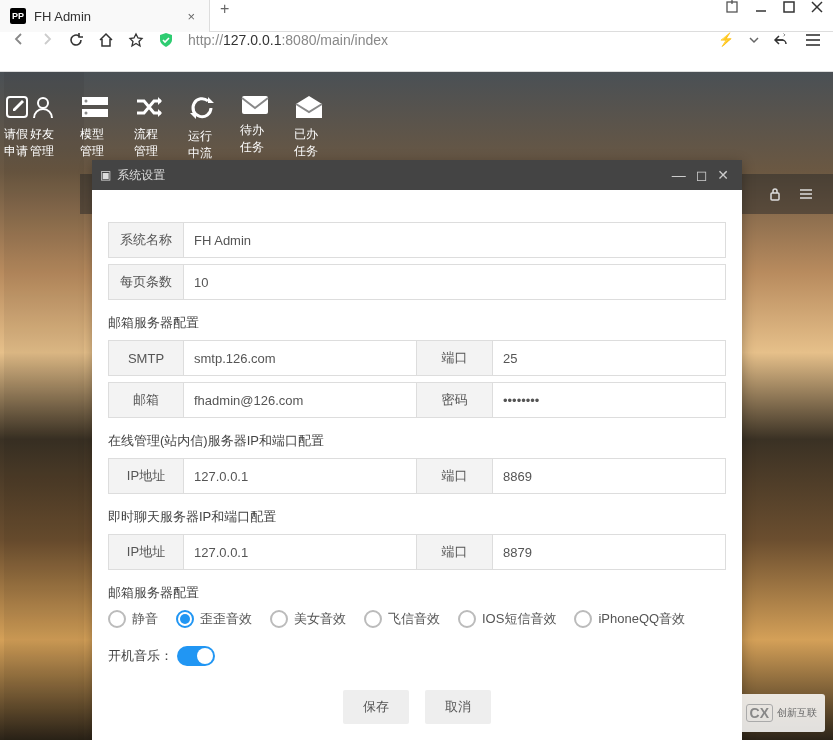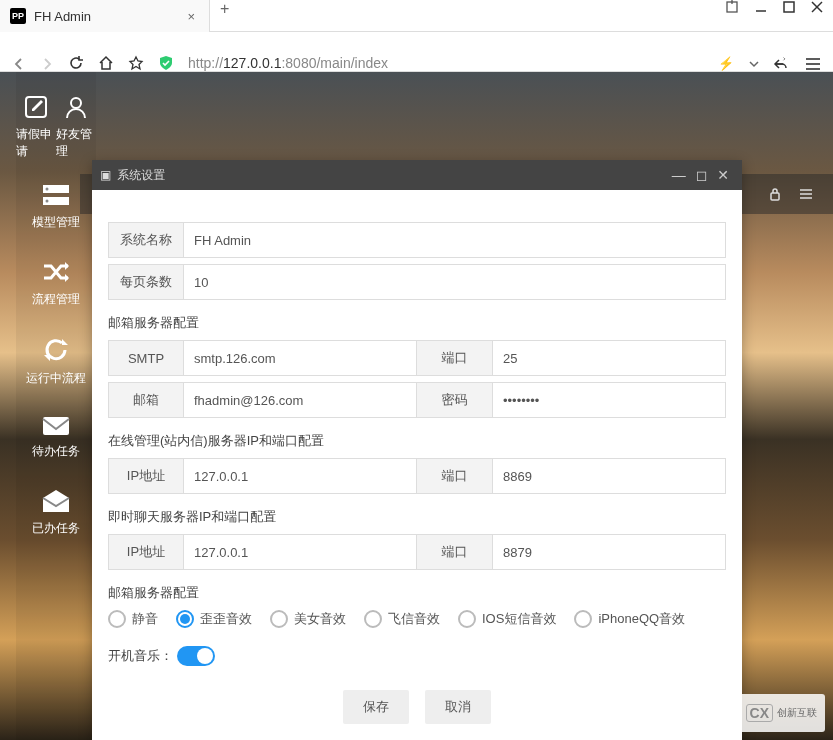--- a/index.html
+++ b/index.html
@@ -9,34 +9,34 @@
 .titlebar { height: 32px; background: #fff; display: flex; align-items: flex-start; border-bottom: 1px solid #ddd; }
 .tab { display: flex; align-items: center; height: 32px; padding: 0 10px; border-right: 1px solid #ddd; min-width: 210px; background: #f9f9f9; }
 .tab-icon { width: 16px; height: 16px; background: #000; border-radius: 2px; display: flex; align-items: center; justify-content: center; margin-right: 8px; color: #fff; font-size: 9px; font-weight: bold; }
 .tab-title { flex: 1; font-size: 13px; }
 .tab-close { cursor: pointer; color: #666; padding: 0 4px; }
 .tab-add { padding: 0 10px; color: #666; cursor: pointer; font-size: 16px; }
 .titlebar-right { margin-left: auto; display: flex; align-items: center; gap: 16px; padding-right: 10px; }
 .win-btn { cursor: pointer; color: #444; }
 
 
-.addrbar { height: 40px; background: #fff; display: flex; align-items: flex-end; padding: 0 12px; gap: 14px; border-bottom: 1px solid #ddd; }
+.addrbar { height: 40px; background: #fff; display: flex; align-items: flex-start; padding: 0 12px; gap: 14px; border-bottom: 1px solid #ddd; }
 .nav-btn { color: #888; cursor: pointer; }
 .nav-btn.enabled { color: #333; }
 .shield { color: #2ecc71; }
 .url { flex: 1; color: #888; font-size: 14px; }
 .url .host { color: #333; }
 .bolt { color: #2ecc71; font-weight: bold; }
 .addr-right { display: flex; align-items: center; gap: 14px; }
 
 
 .main-area { position: relative; height: 668px; background: linear-gradient(180deg, #4a5055 0%, #6b5842 15%, #b88b5e 30%, #e6c08a 42%, #3a3124 55%, #6b4e2f 70%, #d4a058 85%, #2b2318 100%); }
 
 
-.sidebar { position: absolute; left: 16px; top: 0; width: 80px; height: 100%; background: rgba(0,0,0,0.05); display: flex; flex-direction: column; padding-top: 10px; }
+.sidebar { position: absolute; left: 4px; top: 0; width: 80px; height: 100%; background: rgba(0,0,0,0.05); display: flex; flex-direction: row; padding-top: 10px; gap: 24px; }
 .sidebar-item { display: flex; flex-direction: column; align-items: center; padding: 12px 0 16px 0; cursor: pointer; color: #fff; }
 .sidebar-item .icon { font-size: 28px; margin-bottom: 6px; }
 .sidebar-item .label { font-size: 12px; }
 .sidebar-row { display: flex; }
 .sidebar-row .sidebar-item { flex: 1; padding: 12px 0 10px 0; }
 .sidebar-row .sidebar-item .icon { font-size: 24px; }
 
 
 .topbar-shadow { position: absolute; top: 102px; left: 80px; right: 0; height: 40px; background: rgba(40,40,40,0.5); display: flex; align-items: center; justify-content: flex-end; padding-right: 20px; gap: 18px; color: #ddd; font-size: 12px; }
 .topbar-shadow span:first-child { margin-right: auto; margin-left: 530px; }

